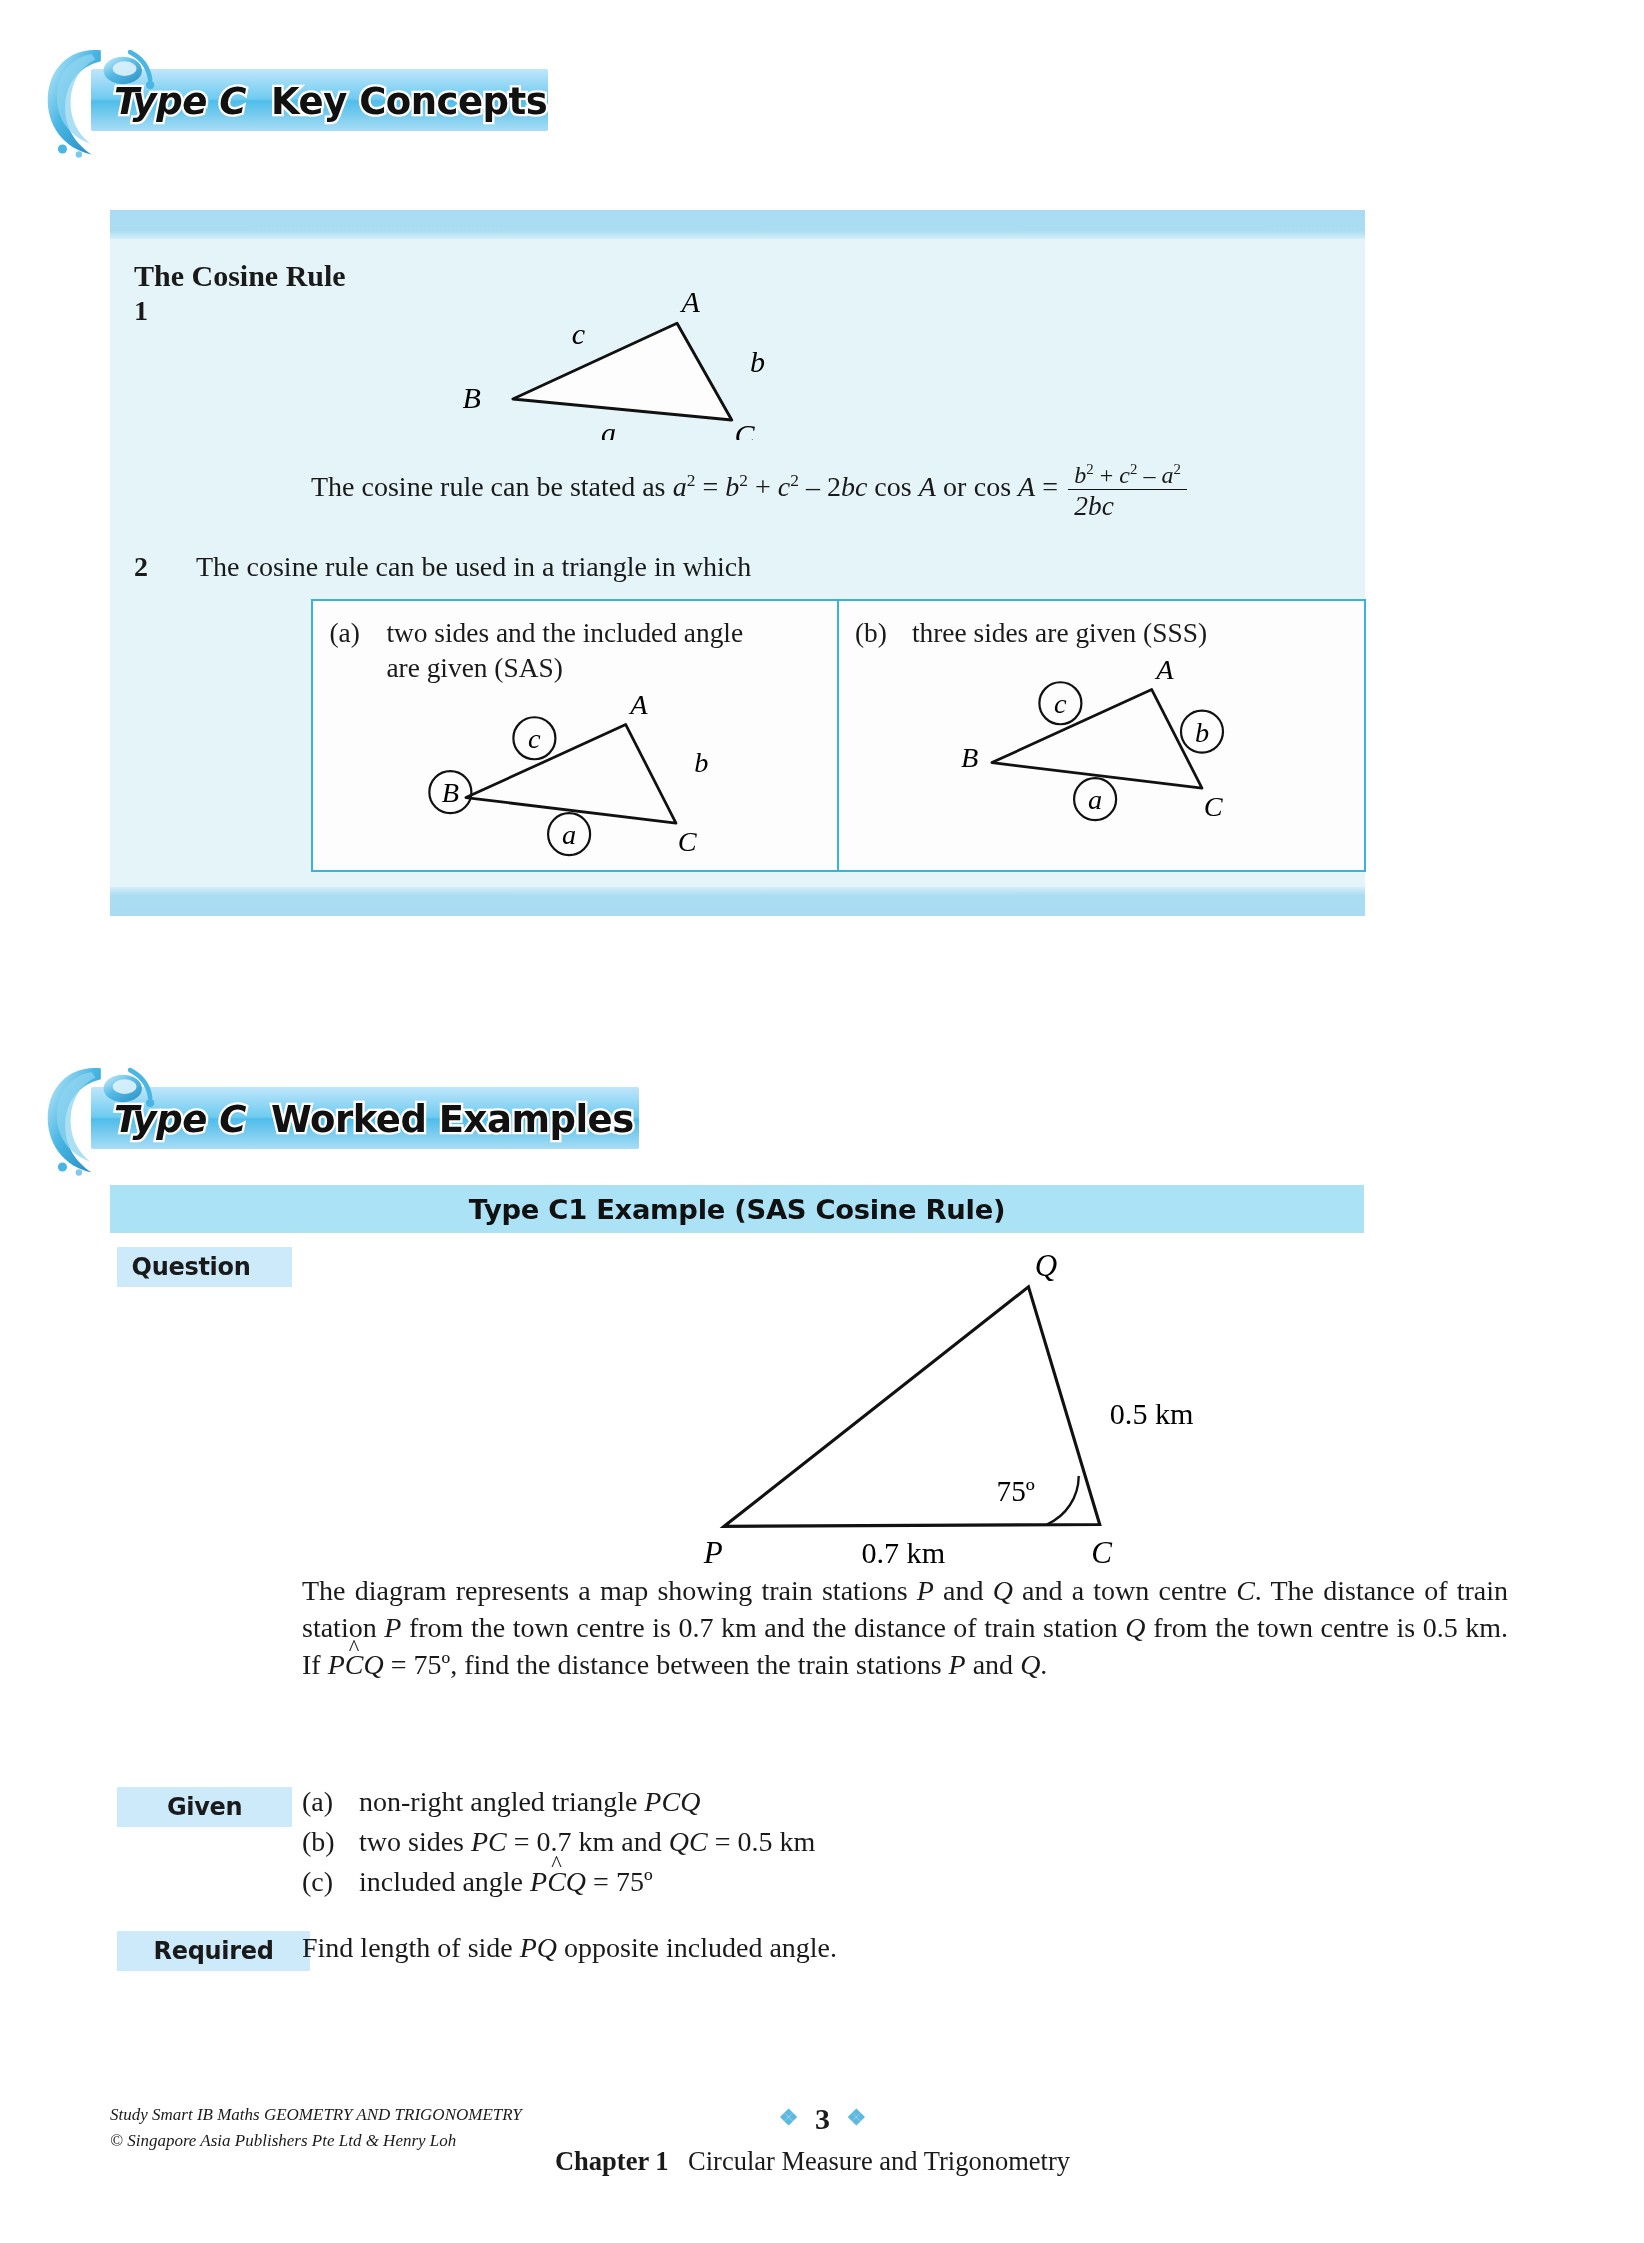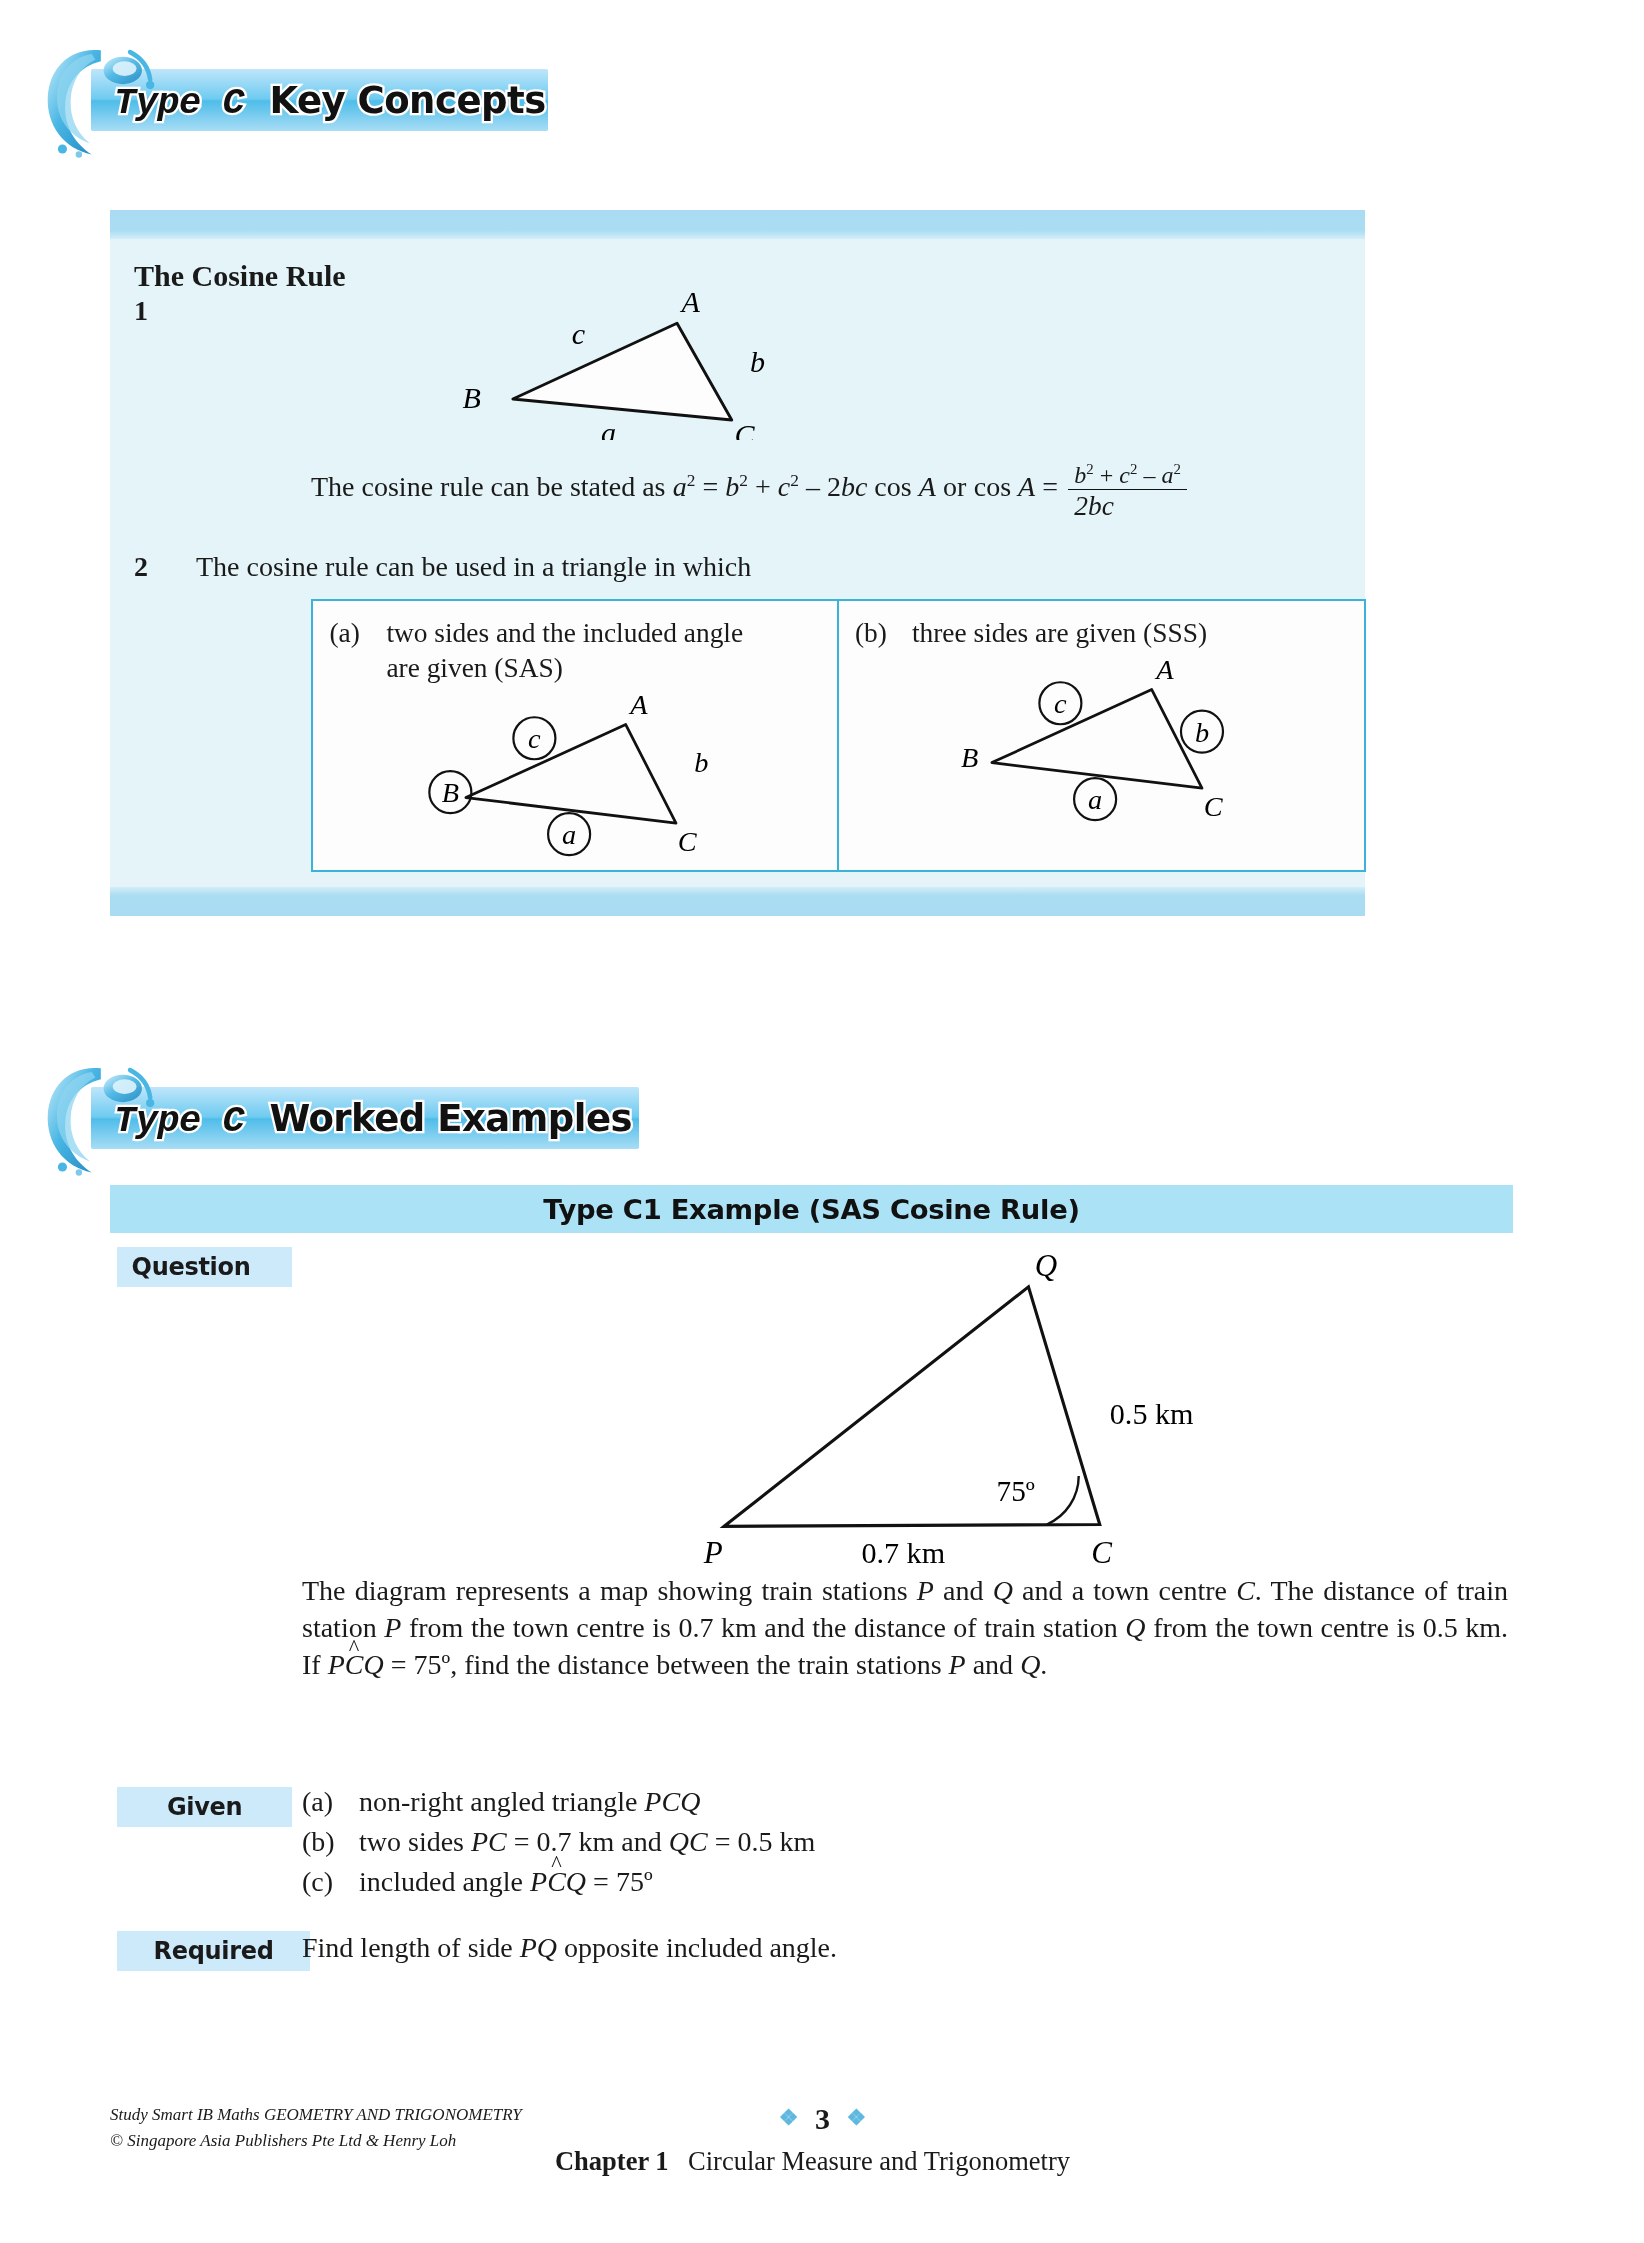--- a/index.html
+++ b/index.html
@@ -46,21 +46,20 @@
     font-weight: bold;
     font-size: 37px;
     letter-spacing: -0.5px;
     color: #111;
     -webkit-text-stroke: 4.6px #ffffff;
     paint-order: stroke fill;
     white-space: nowrap;
   }
   .banner-text .typec {
     font-style: italic;
-    font-family: Liberation Mono, monospace;
   }
 
   
   #key-concepts-panel {
     position: absolute;
     left: 110px;
     top: 210px;
     width: 1255px;
     background: #c4b5fd;
   }
@@ -151,21 +150,21 @@
     font-size: 27.4px;
     line-height: 1.28;
   }
   .usage-head .lbl { width: 57px; flex: 0 0 57px; }
 
   
   #example-title-bar {
     position: absolute;
     left: 110px;
     top: 1185px;
-    width: 1403px;
+    width: 1254px;
     height: 48px;
     background: #ace2f6;
     display: flex;
     align-items: center;
     justify-content: center;
   }
   #example-title-bar .t {
     font-family: "DejaVu Sans", sans-serif;
     font-weight: bold;
     font-size: 27.4px;

